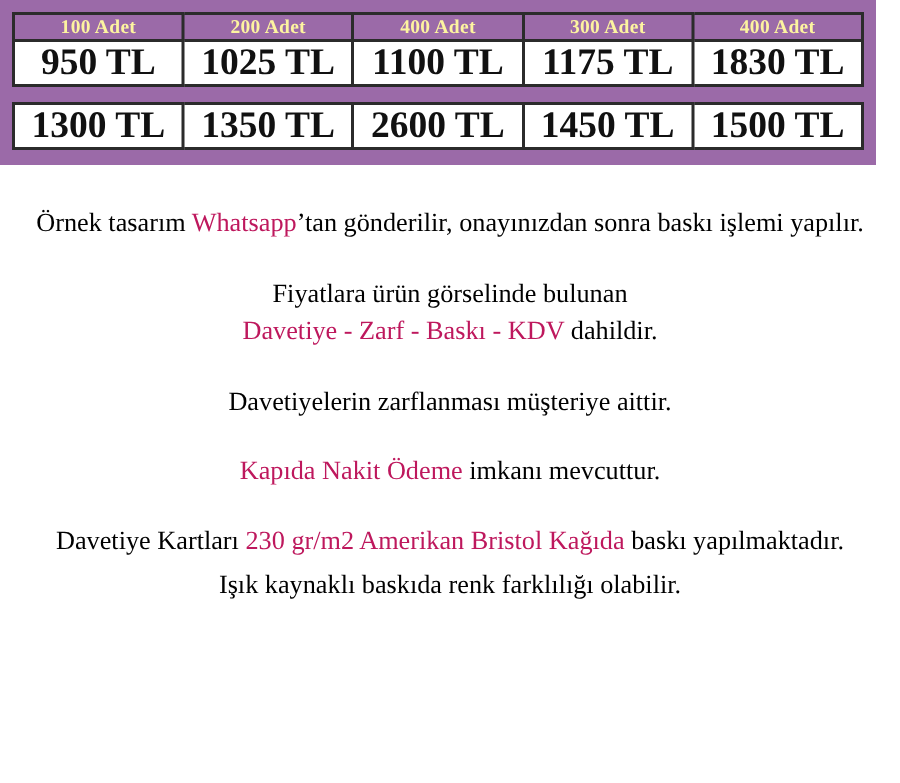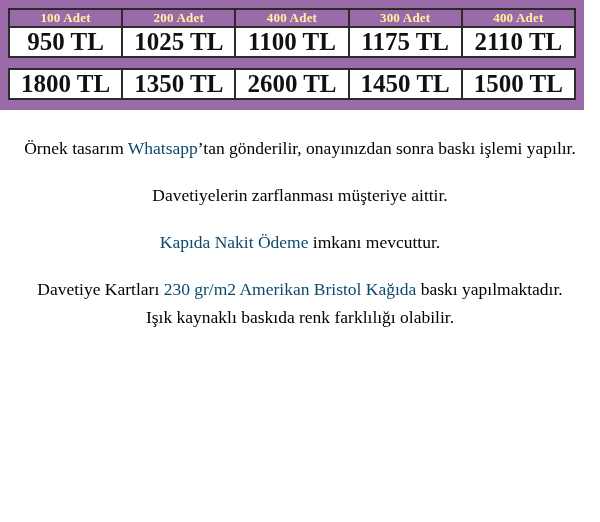--- a/index.html
+++ b/index.html
@@ -74,21 +74,21 @@
   }
   .note:last-child {
     margin-bottom: 0;
     font-family: Liberation Serif, serif;
   }
   .note-tight {
     margin-bottom: 4px;
   }
 
   .hl {
-    color: #0c4a6e;
+    color: #be185d;
     margin-top: 20px;
   }
 </style>
 </head>
 <body>
 
 <div class="price-panel">
 
   <table class="price-table">
     <tbody>
@@ -97,45 +97,49 @@
       <td class="qty-cell">200 Adet</td>
       <td class="qty-cell">400 Adet</td>
       <td class="qty-cell">300 Adet</td>
       <td class="qty-cell">400 Adet</td>
     </tr>
     <tr>
       <td class="price-cell">950 TL</td>
       <td class="price-cell">1025 TL</td>
       <td class="price-cell">1100 TL</td>
       <td class="price-cell">1175 TL</td>
-      <td class="price-cell">2110 TL</td>
+      <td class="price-cell">1830 TL</td>
     </tr>
   </tbody>
     </table>
 
   <table class="price-table">
     <tbody>
     <tr>
-      <td class="price-cell">1800 TL</td>
+      <td class="price-cell">1300 TL</td>
       <td class="price-cell">1350 TL</td>
       <td class="price-cell">2600 TL</td>
       <td class="price-cell">1450 TL</td>
       <td class="price-cell">1500 TL</td>
     </tr>
   </tbody>
     </table>
 
 </div>
 
 <div class="notes">
 
   <p class="note">
     <span>Örnek tasarım </span><span class="hl">Whatsapp</span><span>’tan gönderilir, onayınızdan sonra baskı işlemi yapılır.</span>
   </p>
 
+  <p class="note">
+    <span>Fiyatlara ürün görselinde bulunan</span><br>
+    <span class="hl">Davetiye - Zarf - Baskı - KDV</span><span> dahildir.</span>
+  </p>
 
   <p class="note">
     <span>Davetiyelerin zarflanması müşteriye aittir.</span>
   </p>
 
   <p class="note">
     <span class="hl">Kapıda Nakit Ödeme</span><span> imkanı mevcuttur.</span>
   </p>
 
   <p class="note note-tight">

